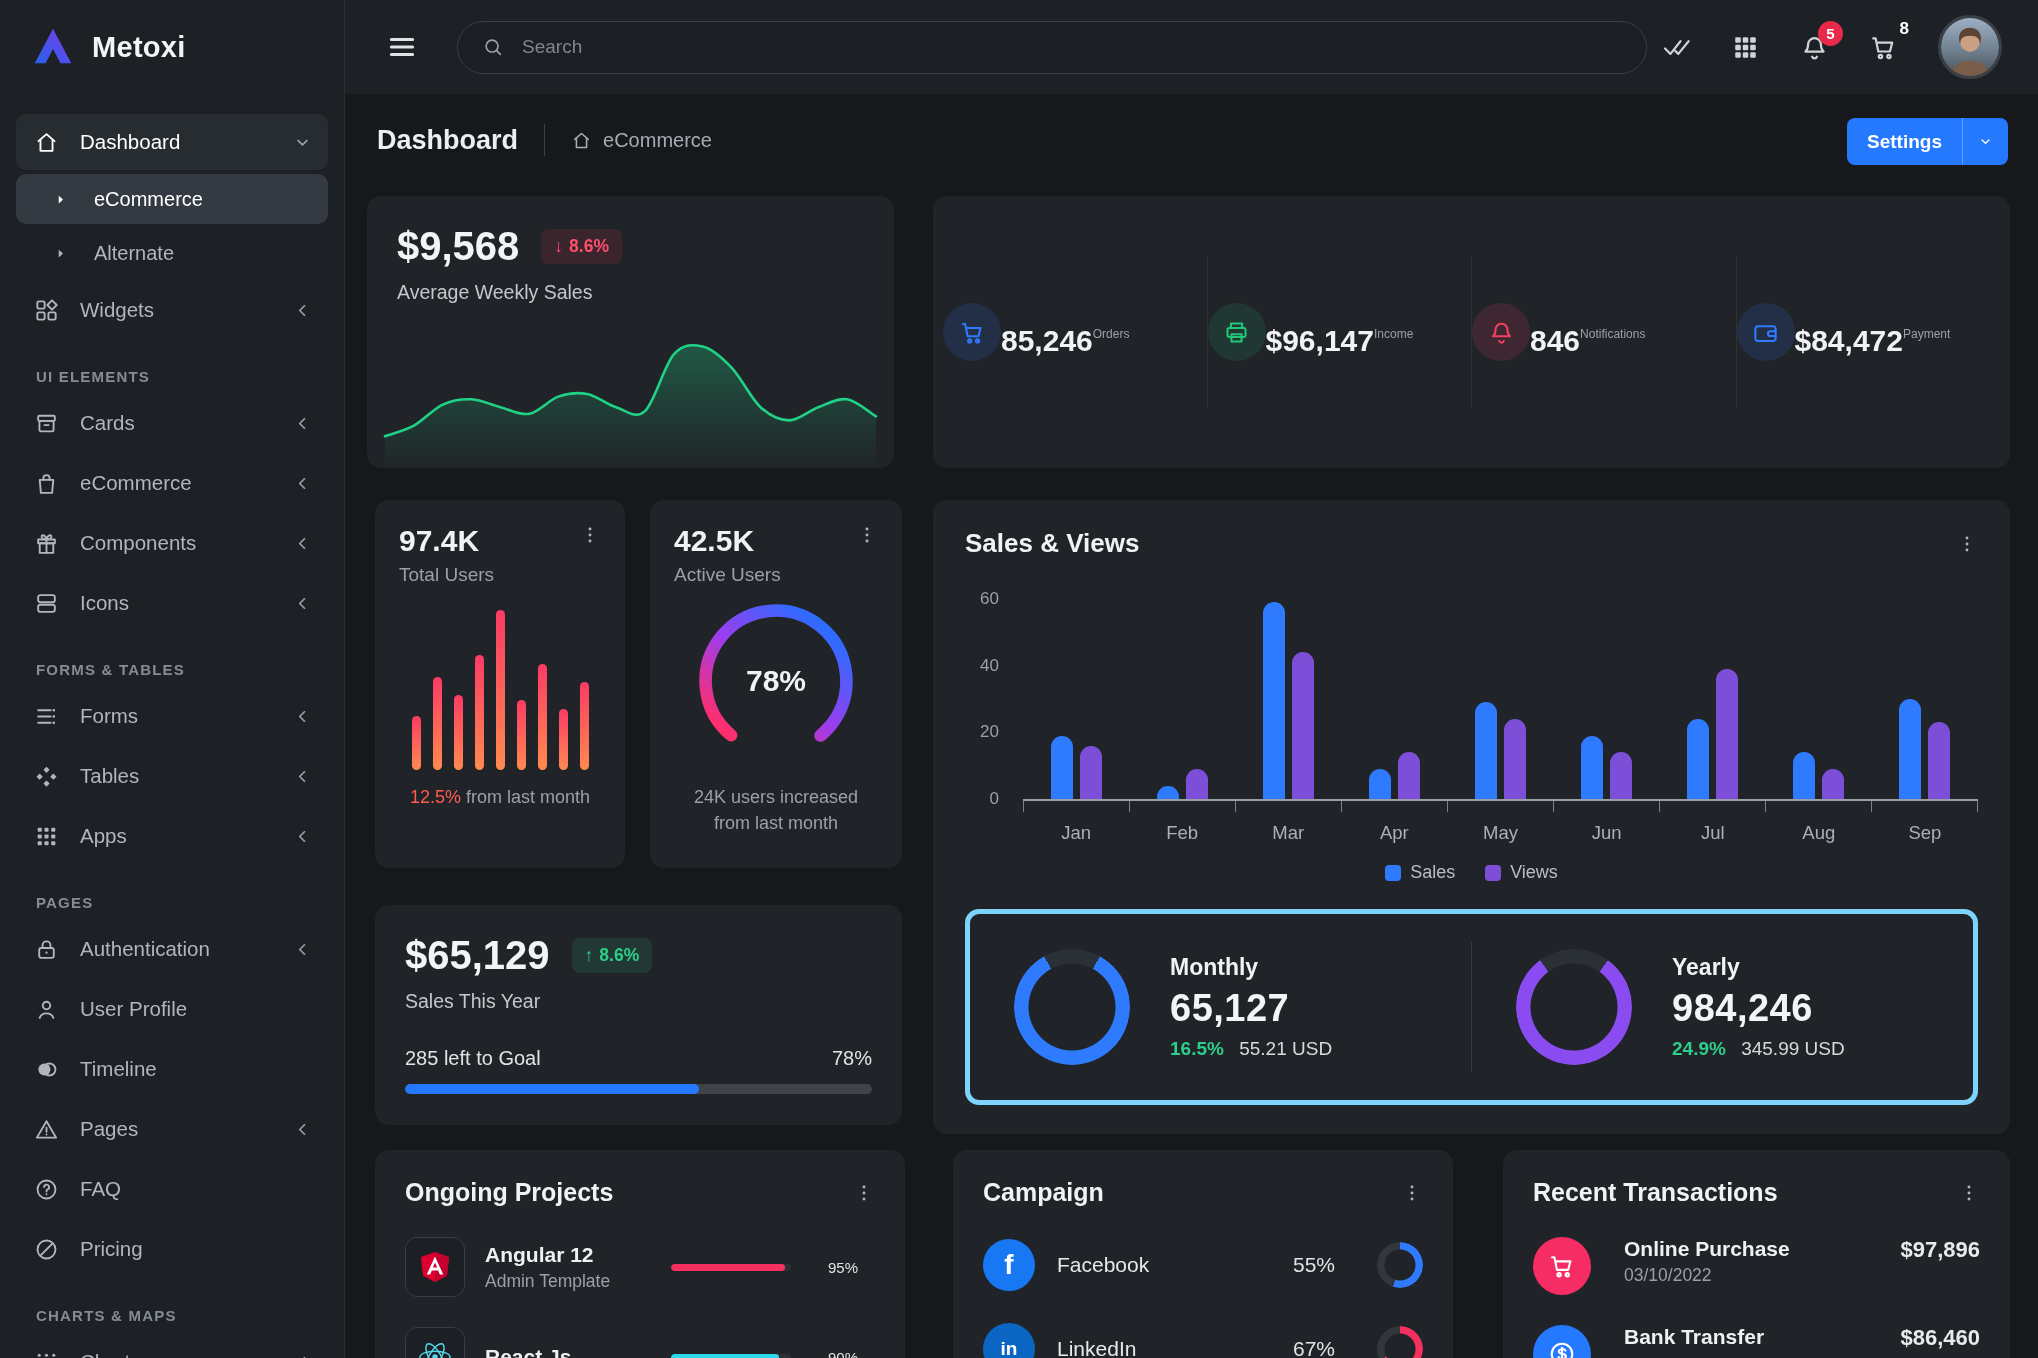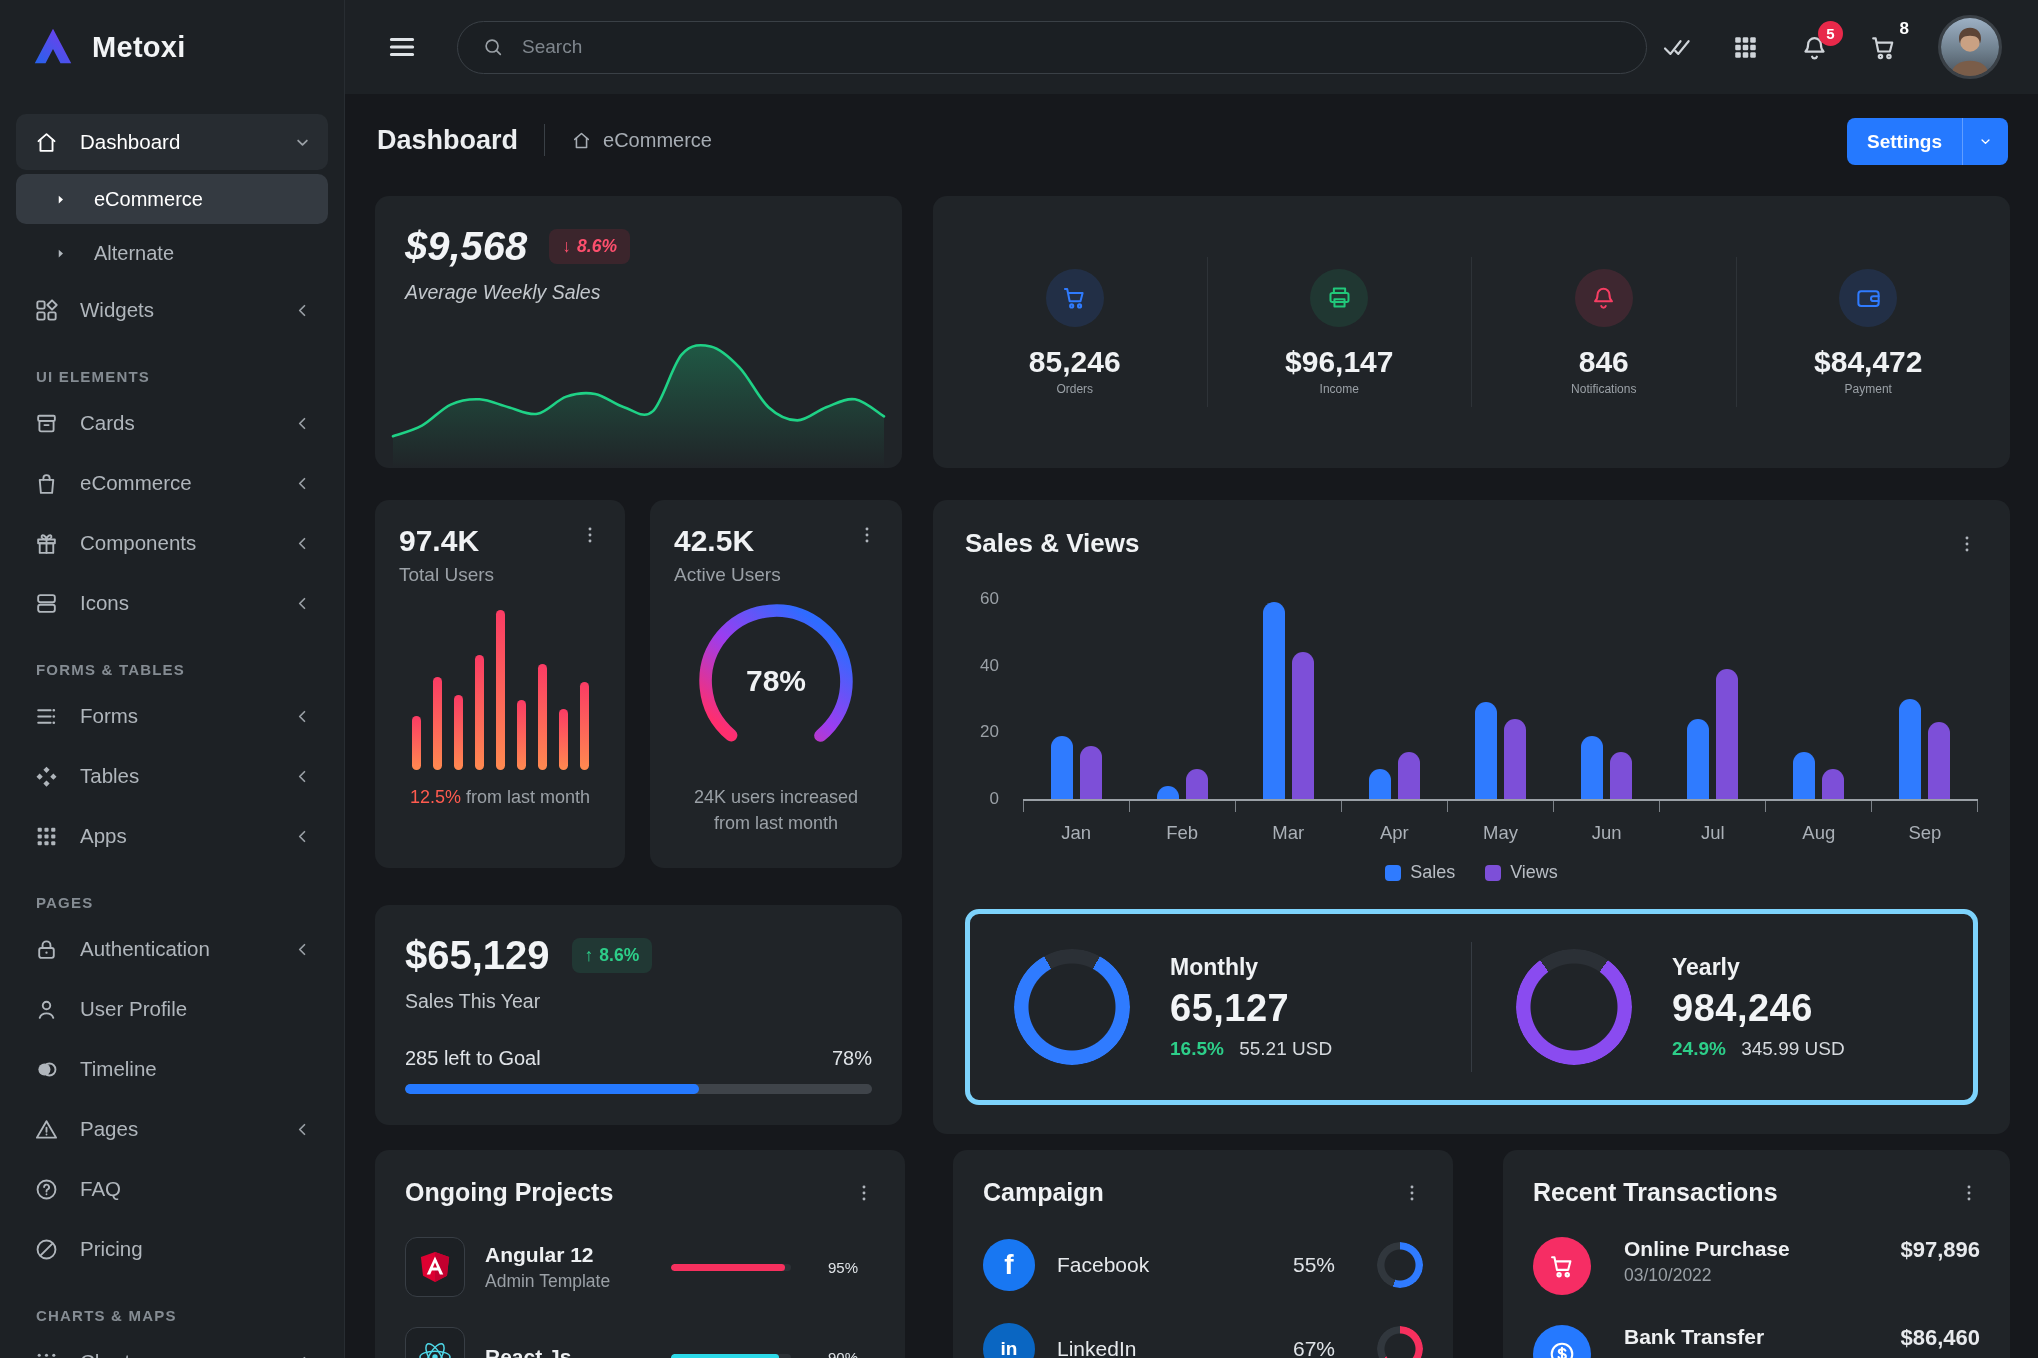--- a/index.html
+++ b/index.html
@@ -54,31 +54,31 @@
   .settings-btn{position:absolute;right:30px;top:24px;height:47px;background:#2579ff;border-radius:8px;
                 display:flex;align-items:center;color:#fff;font-size:19px;font-weight:600;cursor:pointer;}
   .settings-btn .lbl{padding:0 20px;}
   .settings-btn .sep{width:1px;height:100%;background:rgba(255,255,255,.28);}
   .settings-btn .car{padding:0 15px;display:flex;}
   .settings-btn .car svg{width:15px;height:15px;}
   .card{position:absolute;background:#202428;border-radius:14px;box-sizing:border-box;}
   .kebab{margin-left:auto;color:#aeb4bb;cursor:pointer;}
   .kebab svg{width:22px;height:22px;}
   
-  .weekly{left:30px;top:102px;width:527px;height:272px;padding:28px 30px;overflow:hidden;font-style:italic;}
+  .weekly{left:22px;top:102px;width:527px;height:272px;padding:28px 30px;overflow:hidden;}
   .big-row{display:flex;align-items:center;gap:22px;}
   .big-val{font-size:40px;font-weight:700;color:#f2f4f6;}
   .pill{display:flex;align-items:center;gap:6px;font-size:17.5px;font-weight:600;border-radius:8px;padding:7px 13px;}
   .pill.red{background:rgba(246,45,81,.13);color:#fd4f6d;}
   .pill.green{background:rgba(45,206,137,.12);color:#2dce89;}
   .big-lbl{margin-top:12px;font-size:19.5px;color:#c3c8cd;}
   .spark{position:absolute;left:0;right:0;bottom:0;height:152px;}
   
   .stats{left:588px;top:102px;width:1077px;height:272px;display:flex;align-items:center;padding:0 10px;}
-  .stat-cell{flex:1;display:flex;flex-direction:column;align-items:center;}
+  .stat-cell{flex:1;display:flex;flex-direction:row;align-items:center;}
   .stat-ic{width:58px;height:58px;border-radius:50%;display:flex;align-items:center;justify-content:center;}
   .stat-ic svg{width:27px;height:27px;}
   .stat-val{margin-top:18px;font-size:30px;font-weight:600;color:#f0f2f4;}
   .stat-lbl{margin-top:3px;font-size:12px;color:#9aa0a6;}
   .stat-div{width:1px;height:150px;background:#2e3338;}
   
   .total{left:30px;top:406px;width:250px;height:368px;padding:24px 24px;}
   .active{left:305px;top:406px;width:252px;height:368px;padding:24px 24px;}
   .mini-head{display:flex;align-items:flex-start;}
   .mini-val{font-size:30px;font-weight:600;color:#f0f2f4;}

